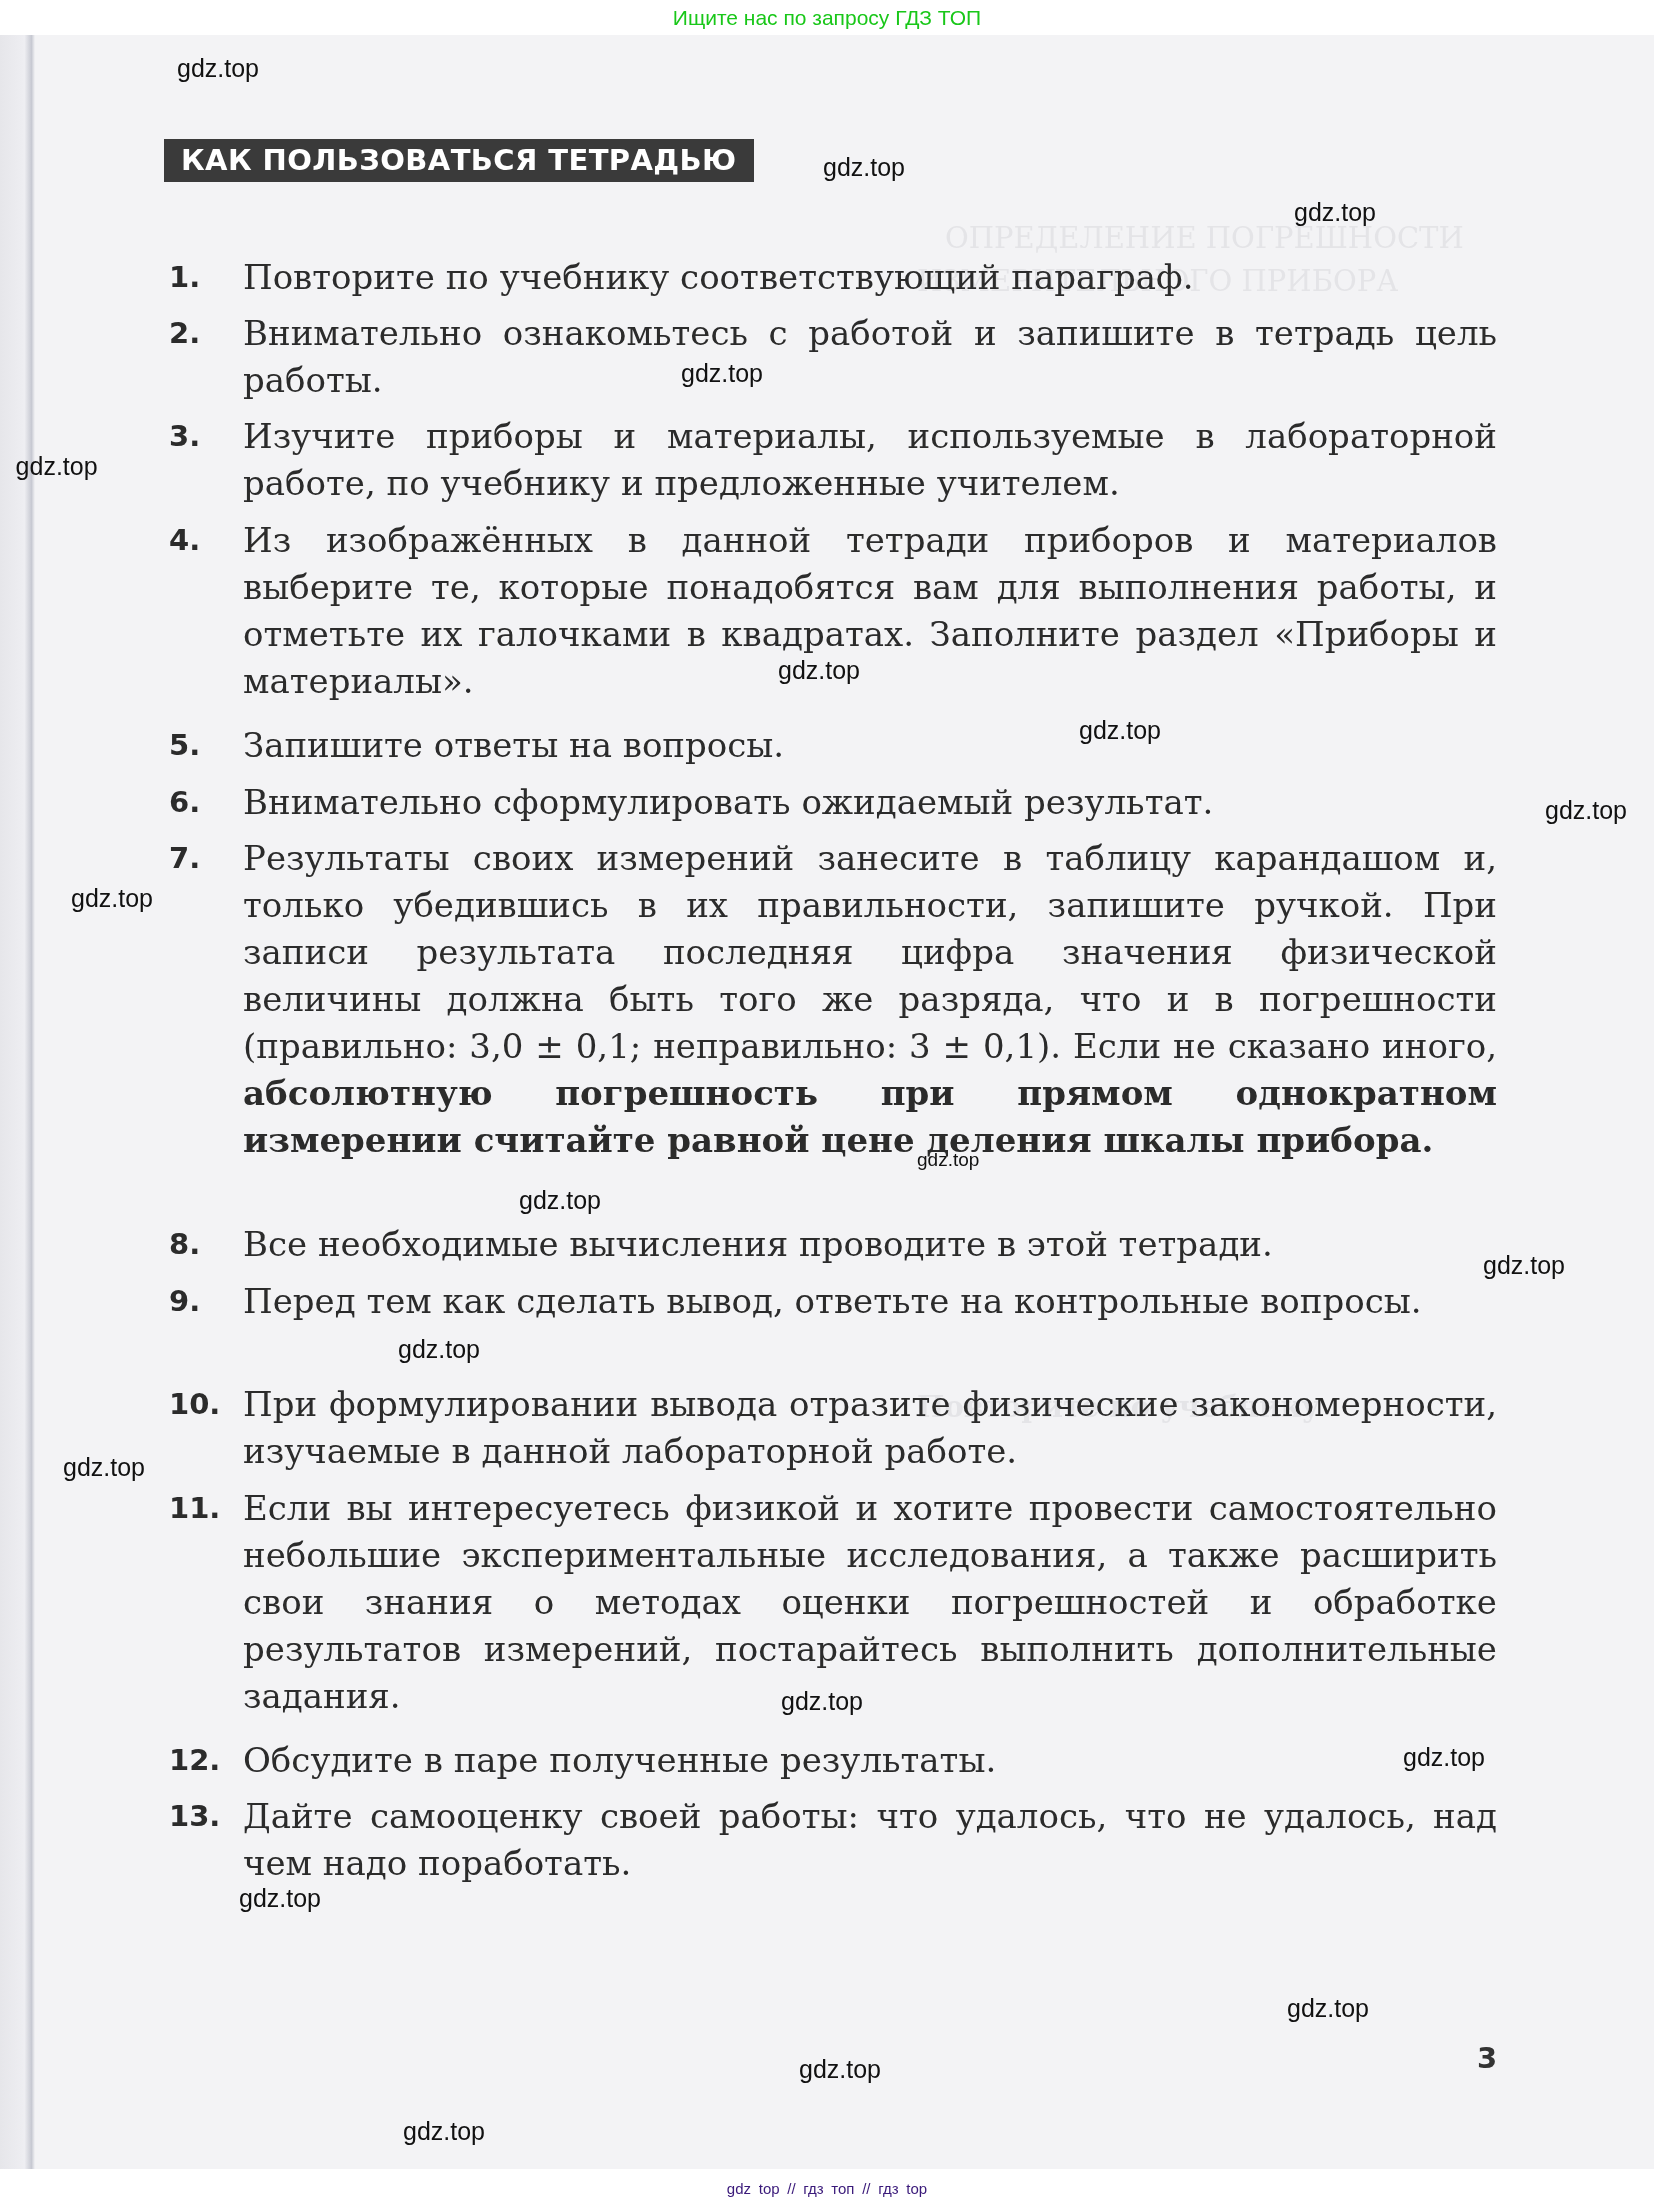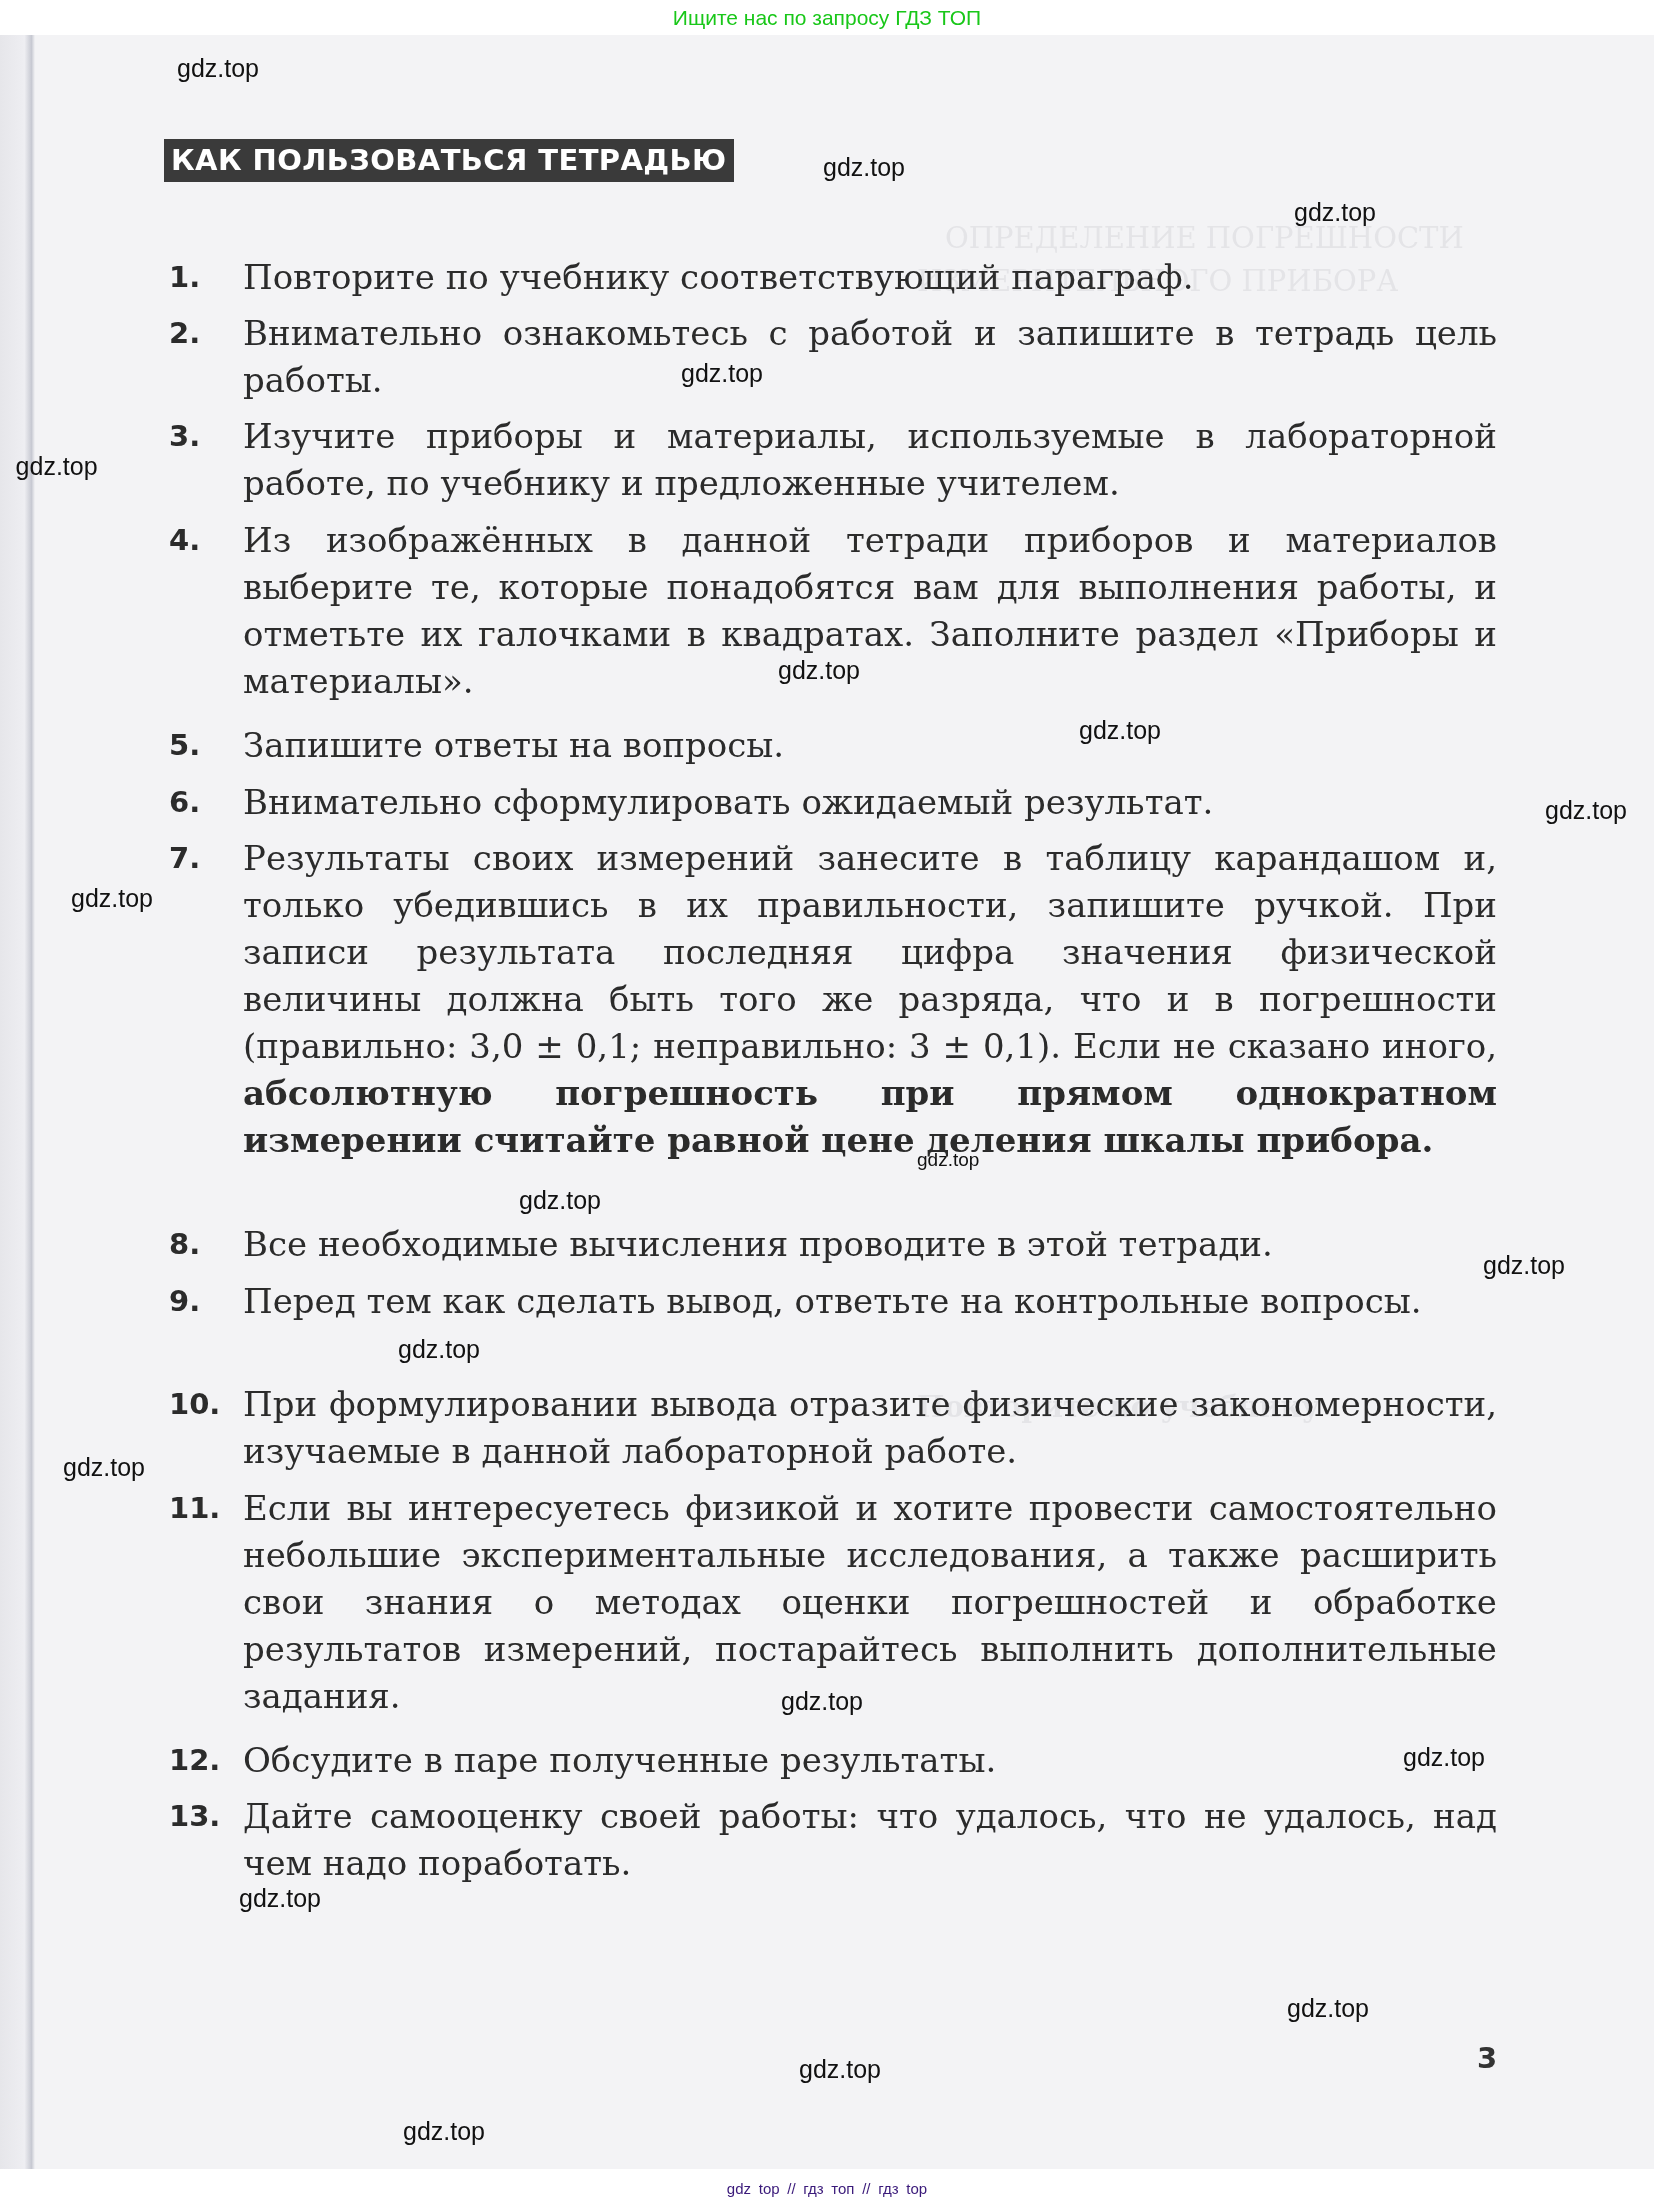--- a/index.html
+++ b/index.html
@@ -26,21 +26,21 @@
       background: linear-gradient(to right, #e6e6ea 0%, #eeeef2 70%, #c7c9d2 90%, #f3f3f5 100%);
     }
     .ghost {
       position: absolute; color: #d8d8dc; font-family: "DejaVu Serif", serif;
       font-size: 29px; white-space: nowrap; opacity: 0.55;
     }
     .heading-box {
       position: absolute; left: 164px; top: 104px; height: 43px;
       background: #3a3a3a; color: #ffffff;
       font-family: "DejaVu Sans", sans-serif; font-weight: bold;
-      font-size: 29px; line-height: 43px; padding: 0 7px; letter-spacing: 0.4px;
+      font-size: 29px; line-height: 43px; padding: 0 17px; letter-spacing: 0.4px;
     }
     .intro {
       position: absolute; left: 169px; top: 163px;
       font-size: 35px; color: #2b2b2b; white-space: nowrap;
     }
     .list { position: absolute; left: 169px; top: 0; width: 1332px; }
     .item { position: absolute; left: 0; width: 1332px; }
     .num {
       position: absolute; left: 0; font-family: "DejaVu Sans", sans-serif;
       font-weight: bold; font-size: 29px; color: #2b2b2b; line-height: 47px;

